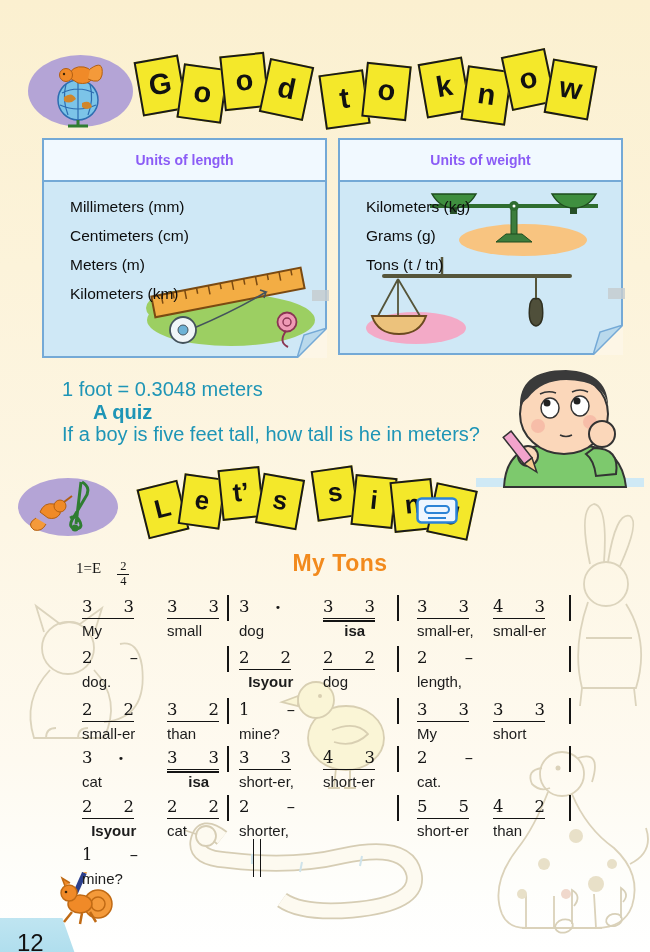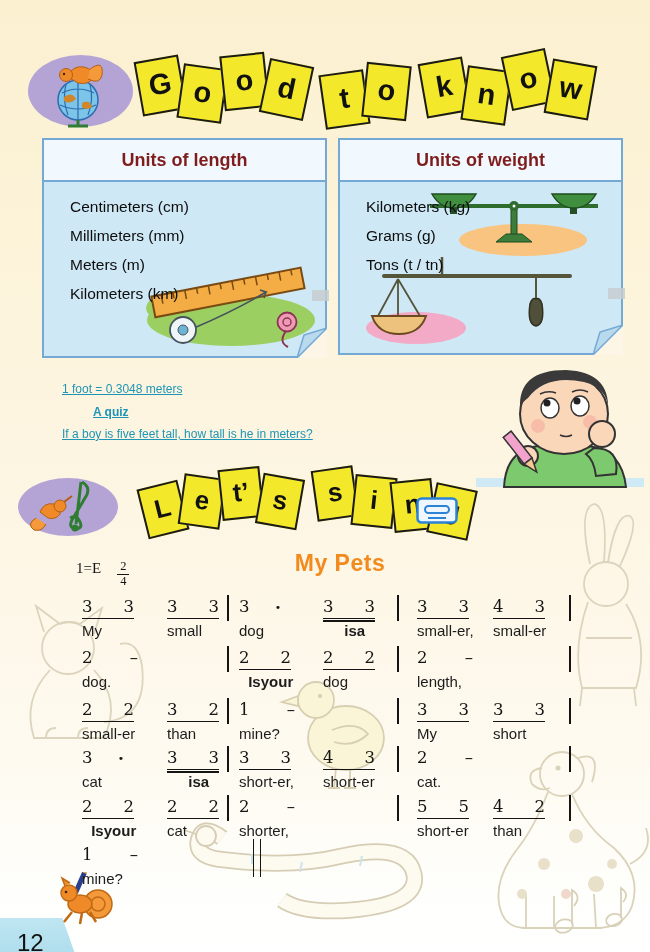--- a/index.html
+++ b/index.html
@@ -18,28 +18,28 @@
   .tile{display:inline-block;width:41px;height:51px;background:var(--tile-yellow,#f4e82a);
     border:2px solid #1a1a1a;color:#111;font-weight:700;font-size:29px;line-height:49px;
     text-align:center;margin-right:-3px;}
   .small-tiles .tile{width:38px;height:47px;font-size:26px;line-height:45px;}
   .tile-gap{display:inline-block;width:16px;}
 
   
   .box{position:absolute;top:138px;width:281px;background:var(--box-fill,#cfe8f6);
     border:2px solid var(--box-border,#74a9d6);}
   .box-head{height:40px;background:var(--box-head,#f1f9ff);border-bottom:2px solid var(--box-border,#74a9d6);
-    display:flex;align-items:center;justify-content:center;font-weight:700;font-size:18px;color:#7f1d1d;}
+    display:flex;align-items:center;justify-content:center;font-weight:700;font-size:14px;color:#8b5cf6;}
   ul.units{list-style:none;margin:10px 0 0 26px;padding:0;font-size:15.5px;line-height:29px;color:#0d0d0d;position:relative;z-index:2;}
   .tape{position:absolute;right:-4px;width:17px;height:11px;background:#c6ccd0;opacity:.85;}
   .fold{position:absolute;right:-2px;bottom:-2px;}
   .boxart{position:absolute;z-index:1;}
 
   
-  .quiz{position:absolute;left:62px;top:378px;color:var(--teal-text,#1e95b6);font-size:12px;line-height:22.5px;text-decoration:underline;}
+  .quiz{position:absolute;left:62px;top:378px;color:var(--teal-text,#1e95b6);font-size:20px;line-height:22.5px;}
   .quiz .bold{font-weight:700;margin-left:31px;}
 
   
   .cassette{position:absolute;left:416px;top:497px;}
 
   
   .song-title{position:absolute;left:220px;top:550px;width:240px;text-align:center;
     color:var(--orange-title,#f28a1d);font-weight:700;font-size:23px;letter-spacing:.5px;}
   .keysig{position:absolute;left:76px;top:560px;display:flex;align-items:flex-start;
     font-family:"Liberation Serif",serif;font-size:15px;color:#141414;}
@@ -161,22 +161,22 @@
         <span class="tile-gap"></span>
         <span class="tile" style="transform: translateY(10px) rotate(-10deg);">k</span>
         <span class="tile" style="transform: translateY(18px) rotate(8deg);">n</span>
         <span class="tile" style="transform: translateY(2px) rotate(-12deg);">o</span>
         <span class="tile" style="transform: translateY(12px) rotate(10deg);">w</span>
       </div>
 
     <div class="box" style="left:42px;height:216px;">
       <div class="box-head">Units of length</div>
       <ul class="units">
+          <li>Millimeters (mm)</li>
           <li>Centimeters (cm)</li>
-          <li>Millimeters (mm)</li>
           <li>Meters (m)</li>
           <li>Kilometers (km)</li>
         </ul>
       <svg class="boxart" style="left:92px;top:120px;" width="185" height="92" viewBox="0 0 185 92">
         <ellipse cx="95" cy="60" rx="84" ry="26" fill="#9ccf62"></ellipse>
         <ellipse cx="52" cy="48" rx="42" ry="18" fill="#9ccf62"></ellipse>
         <g transform="rotate(-11 20 50)">
           <rect x="18" y="36" width="152" height="21" fill="#f3ad44" stroke="#7a4a12" stroke-width="2"></rect>
           <path d="M28,36 v9 M40,36 v6 M52,36 v9 M64,36 v6 M76,36 v9 M88,36 v6 M100,36 v9 M112,36 v6 M124,36 v9 M136,36 v6 M148,36 v9 M160,36 v6" stroke="#7a4a12" stroke-width="1.5"></path>
         </g>
@@ -277,21 +277,21 @@
         <span class="tile" style="transform: translateY(6px) rotate(6deg);">i</span>
         <span class="tile" style="transform: translateY(10px) rotate(-6deg);">n</span>
         <span class="tile" style="transform: translateY(16px) rotate(12deg);">g</span>
       </div>
     <svg class="cassette" width="42" height="27" viewBox="0 0 42 27">
       <rect x="1.5" y="1.5" width="39" height="24" rx="4" fill="#eef6ff" stroke="#2b83d6" stroke-width="2.5"></rect>
       <rect x="9" y="9" width="24" height="7" rx="3.5" fill="none" stroke="#2b83d6" stroke-width="2"></rect>
       <path d="M12,21 L30,21" stroke="#2b83d6" stroke-width="2"></path>
     </svg>
 
-    <div class="song-title">My Pets</div>
+    <div class="song-title">My Tons</div>
     <div class="keysig">
       <span>1=E</span>
       <span class="frac">
         <span class="top">2</span>
         <span>4</span>
       </span>
     </div>
     <div class="music">
         <div class="music-line" style="top: 7px;">
           <div class="ngroup" style="width: 52px; left: 7px;">

